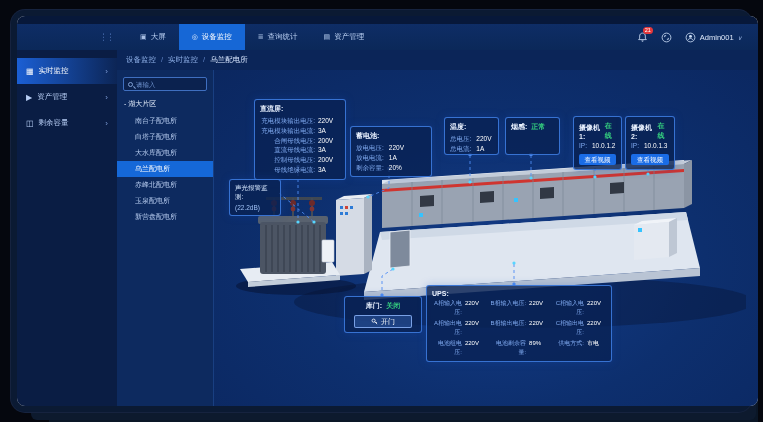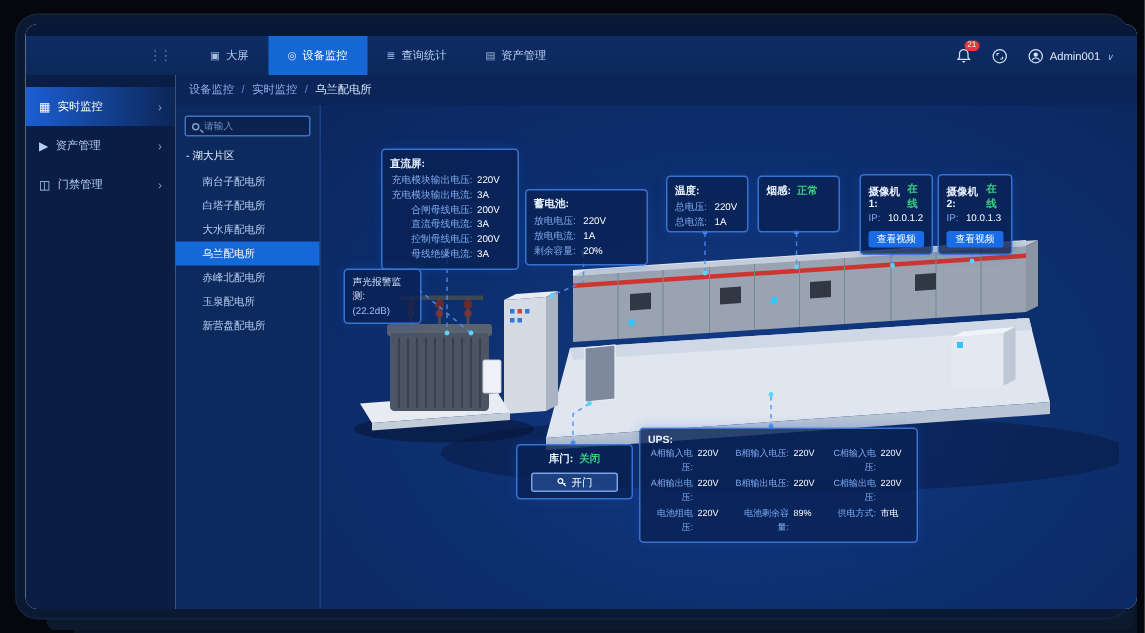--- a/index.html
+++ b/index.html
@@ -152,21 +152,21 @@
         </div>
 
         <div class="side-item">
           <span class="si-icon">▶</span>
           <span>资产管理</span>
           <span class="chev"></span>
         </div>
 
         <div class="side-item">
           <span class="si-icon">◫</span>
-          <span>门禁管理</span>
+          <span>剩余容量</span>
           <span class="chev"></span>
         </div>
       </div>
 
     <div class="right">
       <div class="breadcrumb">
 
       <span class="crumb">设备监控</span>
             <span class="crumb">实时监控</span>
             <span class="crumb">乌兰配电所</span>

